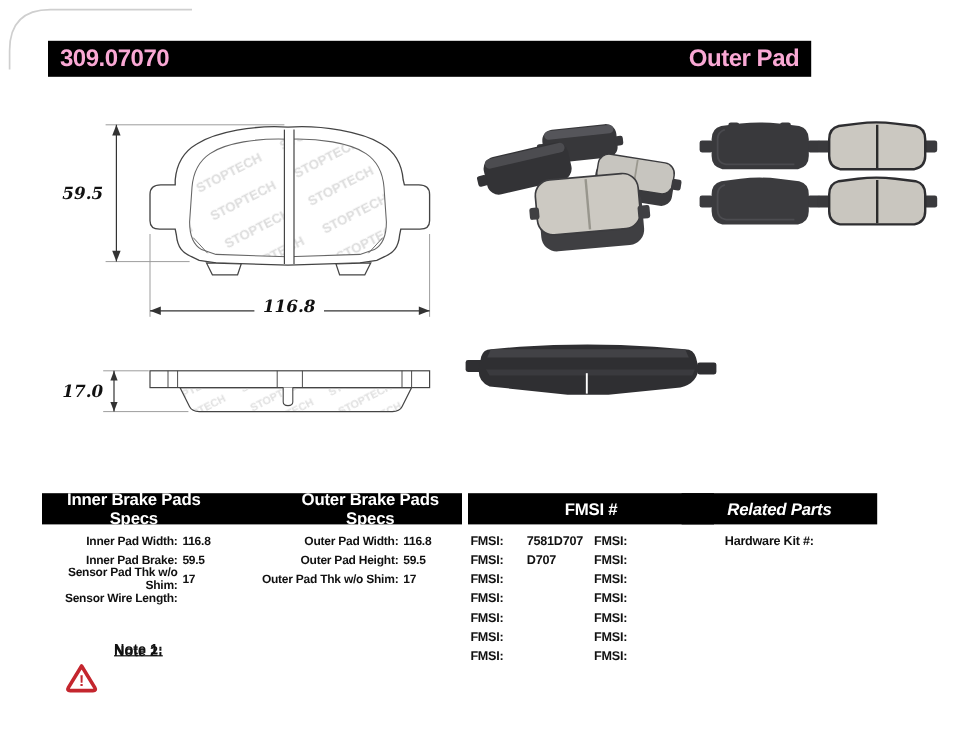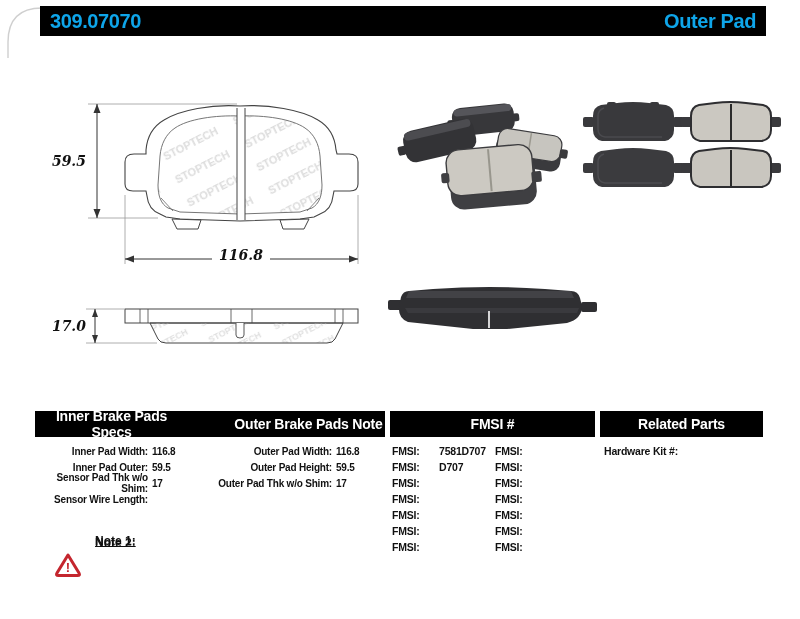--- a/index.html
+++ b/index.html
@@ -1,19 +1,19 @@
 <!DOCTYPE html>
 <html><head>
 <meta charset="utf-8">
 <style>
   html,body{margin:0;padding:0;background:#fff;}
   .page{position:relative;width:800px;height:619px;background:#fff;overflow:hidden;
         font-family:"Liberation Sans",sans-serif;color:#111;}
   
-  .hdr{position:absolute;left:40px;top:6px;width:726px;height:30px;background:#000;color:#0ea5e9;
+  .hdr{position:absolute;left:40px;top:34px;width:636px;height:30px;background:#000;color:#f9a8d4;
        display:flex;justify-content:space-between;align-items:center;padding:0 10px;box-sizing:border-box;}
   .hdr span{font-size:20px;font-weight:bold;letter-spacing:-0.4px;}
   
   .tbar{position:absolute;top:411px;height:26px;background:#000;color:#fff;display:flex;
         align-items:center;font-weight:bold;font-size:14px;letter-spacing:-0.2px;}
   .tbar .half{flex:1;text-align:center;}
   .tbar.center{justify-content:center;}
   
   .col{position:absolute;top:443px;font-size:10px;font-weight:bold;letter-spacing:-0.2px;}
   .srow{display:flex;height:16px;align-items:center;}
@@ -177,36 +177,36 @@
     <rect x="196" y="24" width="16" height="10" rx="2" fill="#2f2f32"></rect>
     <path d="M 24 13 Q 18 13 16 19 L 14 29 Q 13 40 23 44 L 88 51 L 122 51 L 182 45
              Q 197 41 197 28 L 195 20 Q 193 13 186 13 L 160 11 Q 105 7 48 11 Z" fill="#2f2f32"></path>
     <path d="M 24 13 L 186 13 L 189 20 L 21 20 Z" fill="#4a4a4e" opacity="0.7"></path>
     <path d="M 20 30 L 194 30 L 192 35 L 23 35 Z" fill="#424246" opacity="0.6"></path>
     <line x1="104" y1="33" x2="104" y2="50" stroke="#fff" stroke-width="1.6"></line>
   </svg>
 
   <div class="tbar" style="left:35px;width:350px;gap:44px;">
     <span class="half">Inner Brake Pads Specs</span>
-    <span class="half">Outer Brake Pads Note</span>
+    <span class="half">Outer Brake Pads Specs</span>
   </div>
   <div class="tbar center" style="left:390px;width:205px;">
     <span>FMSI #</span>
   </div>
-  <div class="tbar center" style="left:600px;width:163px;">
+  <div class="tbar center" style="left:568px;width:163px;font-style:italic;">
     <span>Related Parts</span>
   </div>
 
   <div class="col col-inner" style="left:30px;width:190px;">
     <div class="srow">
         <span class="slabel">Inner Pad Width:</span>
         <span class="sval">116.8</span>
       </div>
     <div class="srow">
-        <span class="slabel">Inner Pad Outer:</span>
+        <span class="slabel">Inner Pad Brake:</span>
         <span class="sval">59.5</span>
       </div>
     <div class="srow">
         <span class="slabel">Sensor Pad Thk w/o Shim:</span>
         <span class="sval">17</span>
       </div>
     <div class="srow">
         <span class="slabel">Sensor Wire Length:</span>
         <span class="sval"></span>
       </div>

